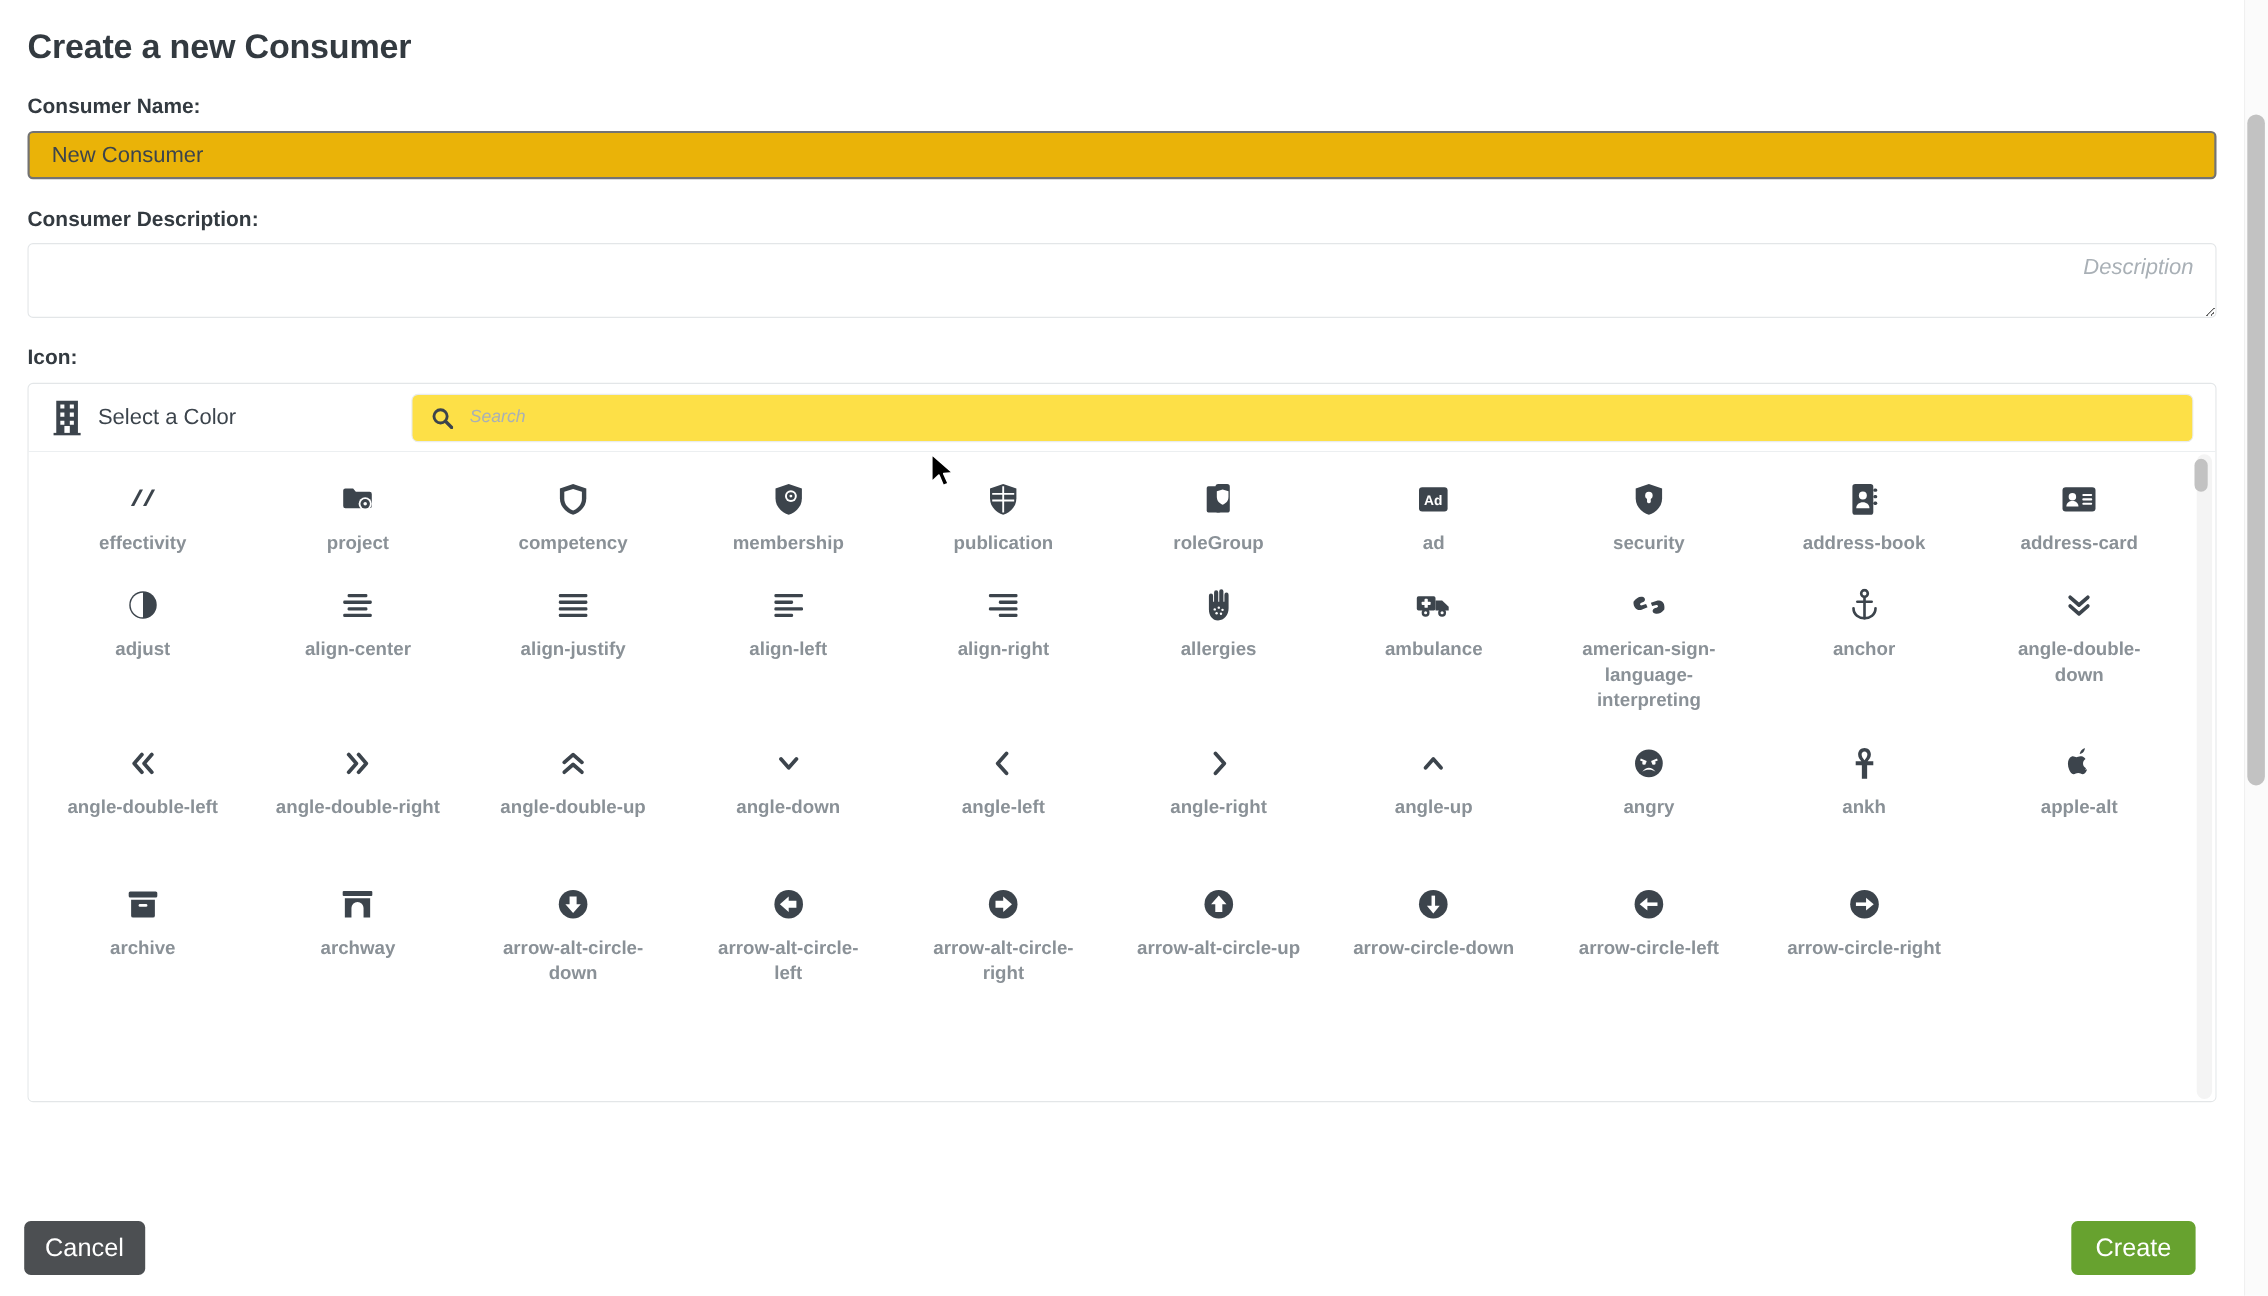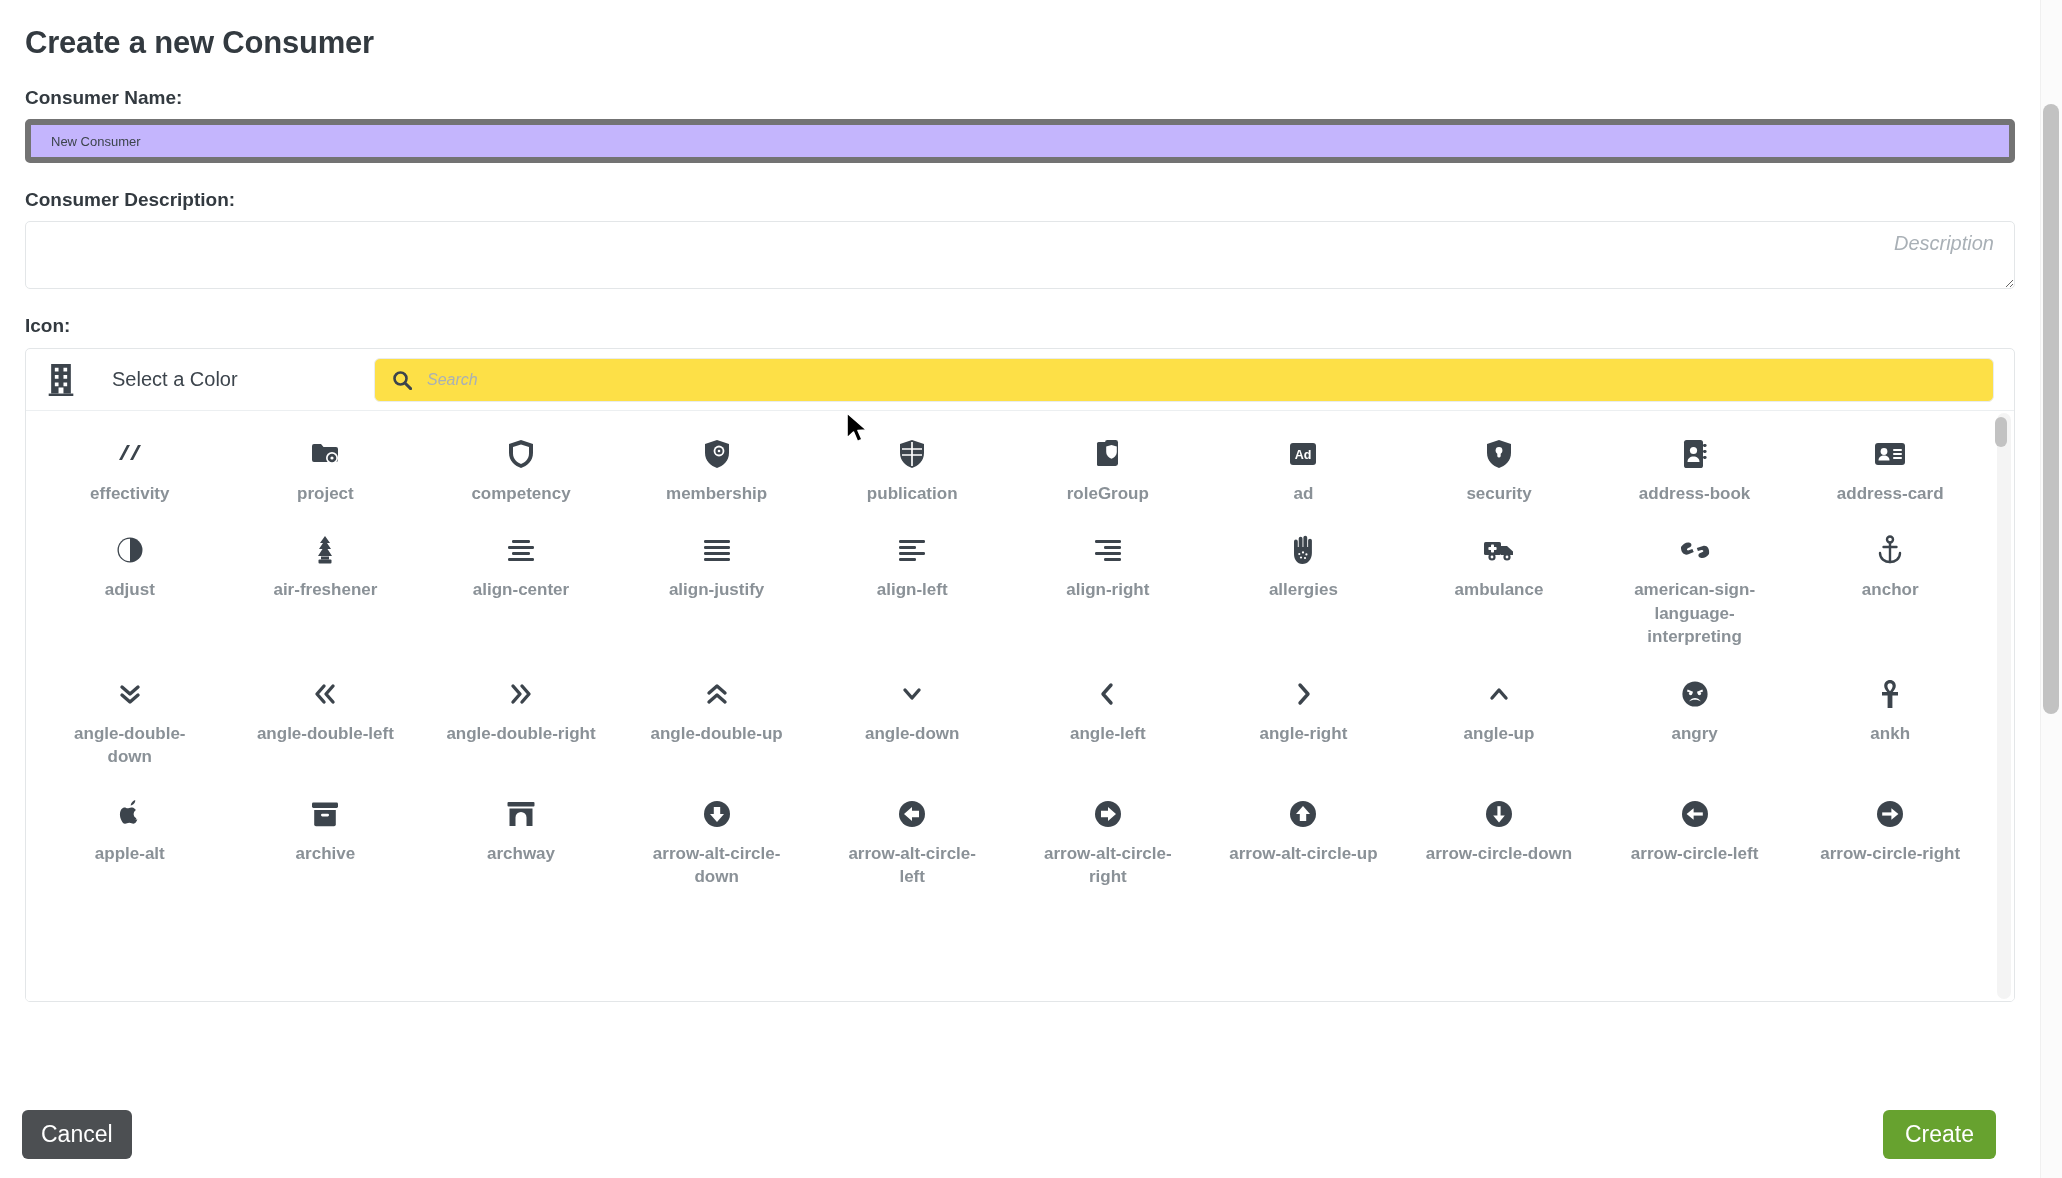--- a/index.html
+++ b/index.html
@@ -44,24 +44,24 @@
   .field-label {
     font-size: 19px;
     font-weight: bold;
     color: #333a40;
     margin-bottom: 10px;
     display: block;
   }
   .text-input {
     width: 1990px;
     height: 44px;
-    border: 6px solid #737373;
+    border: 2px solid #737373;
     border-radius: 5px;
-    background: #c4b5fd;
-    font-size: 13px;
+    background: #eab308;
+    font-size: 20px;
     font-family: "Liberation Sans", sans-serif;
     color: #3c444c;
     padding: 0 20px;
     outline: none;
   }
   .text-area {
     width: 1990px;
     height: 68px;
     border: 1px solid #e3e6e8;
     border-radius: 5px;
@@ -92,21 +92,21 @@
   .picker-head {
     display: flex;
     align-items: center;
     height: 62px;
     border-bottom: 1px solid #eceff1;
     padding: 0 20px;
   }
   .color-select {
     display: flex;
     align-items: center;
-    gap: 36px;
+    gap: 13px;
     cursor: pointer;
     width: 320px;
   }
   .color-swatch-icon { width: 30px; height: 32px; display:block; }
   .color-select-label {
     font-size: 20px;
     color: #3c444c;
   }
   .search-wrap {
     position: relative;
@@ -411,30 +411,20 @@
                   <span class="icon-glyph">
                     <svg width="28" height="28" viewBox="0 0 28 28" fill="#3c444c">
                       <circle cx="14" cy="14" r="12.5"></circle>
                       <path d="M14 2.8a11.2 11.2 0 000 22.4z" fill="#fff"></path>
                     </svg>
                   </span>
                   <span class="icon-name">adjust</span>
                 </div>
                 <div class="icon-cell row-gap-tall">
                   <span class="icon-glyph">
-                    <svg width="28" height="30" viewBox="0 0 28 30" fill="#3c444c">
-                      <path d="M14 1 L19 8 h-3 l4 6 h-3.5 l4.5 7H7l4.5-7H8l4-6H9z"></path>
-                      <rect x="10" y="21.5" width="8" height="3"></rect>
-                      <rect x="7.5" y="24.5" width="13" height="4" rx="1"></rect>
-                    </svg>
-                  </span>
-                  <span class="icon-name">air-freshener</span>
-                </div>
-                <div class="icon-cell row-gap-tall">
-                  <span class="icon-glyph">
                     <svg width="28" height="24" viewBox="0 0 28 24" fill="#3c444c">
                       <rect x="5" y="2" width="18" height="3" rx="1.2"></rect>
                       <rect x="1" y="8" width="26" height="3" rx="1.2"></rect>
                       <rect x="5" y="14" width="18" height="3" rx="1.2"></rect>
                       <rect x="1" y="20" width="26" height="3" rx="1.2"></rect>
                     </svg>
                   </span>
                   <span class="icon-name">align-center</span>
                 </div>
                 <div class="icon-cell row-gap-tall">

